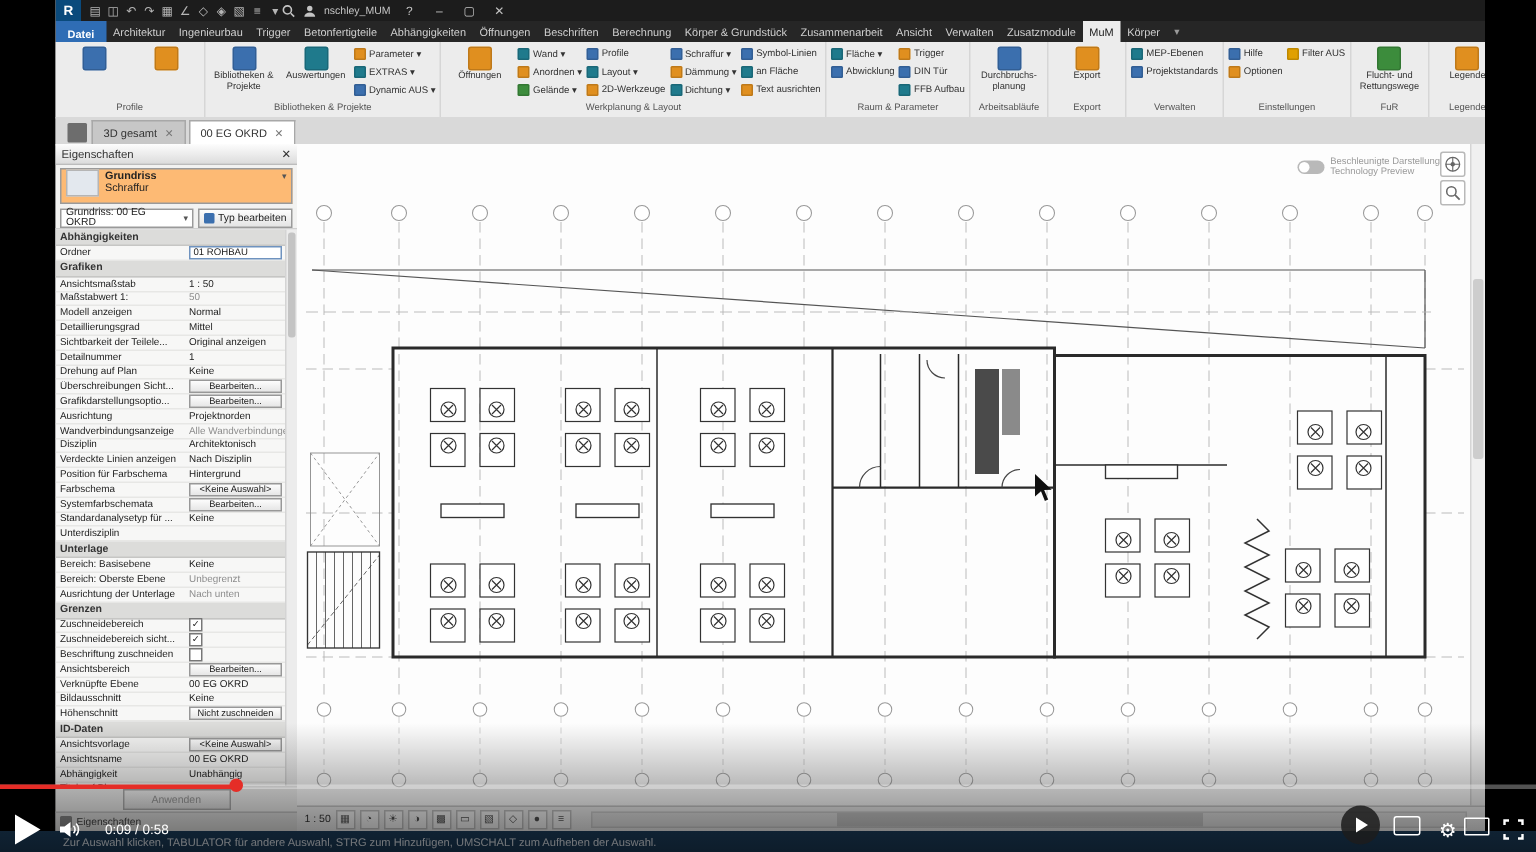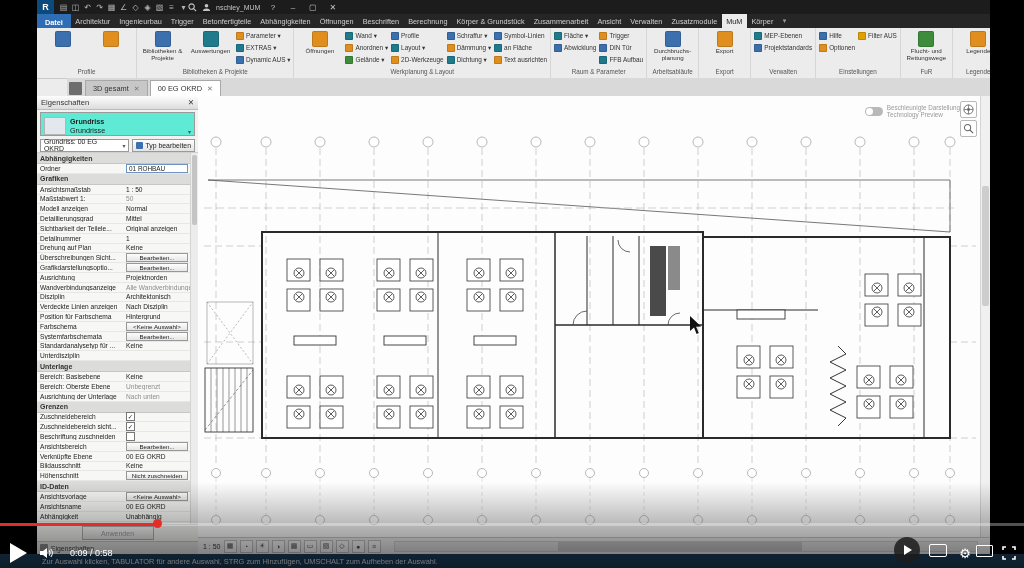--- a/index.html
+++ b/index.html
@@ -32,34 +32,34 @@
   .panel-label{height:10px;font-size:6.3px;color:#555;text-align:center;padding:0 3px;white-space:nowrap;}
   .rbtn-large{width:45px;display:flex;flex-direction:column;align-items:center;gap:1px;
               font-size:6.2px;color:#333;text-align:center;}
   .rbtn-large .bigicon{width:16px;height:16px;border-radius:2px;margin-top:1px;box-shadow:inset 0 0 0 1px rgba(0,0,0,.15);}
   .rbtn-large .lbl{line-height:1.08;white-space:normal;}
   .rstack{display:flex;flex-direction:column;gap:1px;}
   .rbtn-small{display:flex;align-items:center;gap:2px;font-size:6.4px;color:#333;height:11px;white-space:nowrap;}
   .rbtn-small .smicon{width:8px;height:8px;border-radius:1px;box-shadow:inset 0 0 0 1px rgba(0,0,0,.15);}
   
   .viewtabs{position:absolute;left:0;top:78px;right:0;height:18px;background:#d9d9d9;display:flex;
-            align-items:flex-end;padding-left:2px;border-bottom:1px solid #b5b5b5;margin-left:30px;}
+            align-items:flex-end;padding-left:8px;border-bottom:1px solid #b5b5b5;}
   .vticon{width:13px;height:13px;background:#6d6d6d;margin:0 3px 1px 0;border-radius:1px;}
   .vtab{height:15px;display:flex;align-items:center;gap:5px;padding:0 7px;font-size:7.4px;
         background:#c7c7c7;border:1px solid #a8a8a8;border-bottom:none;color:#333;margin-right:2px;}
   .vtab.active{background:#fff;}
   .vtab .x{color:#777;font-size:7px;}
   
   .props{position:absolute;left:0;top:96px;width:161px;bottom:0;background:#f2f2f1;
          border-right:1px solid #9e9e9e;display:flex;flex-direction:column;color:#222;}
   .props-header{height:13px;background:linear-gradient(#fdfdfd,#dcdcdc);border-bottom:1px solid #bcbcbc;
                 display:flex;align-items:center;font-size:7.6px;padding:0 4px;color:#333;}
   .props-header .sp{flex:1;}
-  .type-selector{height:22px;margin:2px 3px;background:#5eead4;border:1px solid #9a9a9a;
-                 display:flex;align-items:flex-end;gap:4px;padding:0 3px;}
+  .type-selector{height:22px;margin:2px 3px;background:#fdba74;border:1px solid #9a9a9a;
+                 display:flex;align-items:flex-start;gap:4px;padding:0 3px;}
   .ts-thumb{width:20px;height:16px;background:#e3e8ee;border:1px solid #b5b5b5;}
   .ts-lines{flex:1;line-height:1.15;}
   .ts-fam{font-size:7.2px;font-weight:bold;}
   .ts-typ{font-size:7.2px;}
   .ts-arrow{font-size:6px;color:#555;}
   .instance-row{height:14px;display:flex;align-items:center;gap:3px;padding:0 3px;}
   .inst-combo{flex:1;height:11px;background:#fff;border:1px solid #9a9a9a;font-size:6.9px;
               display:flex;align-items:center;padding:0 3px;gap:3px;}
   .inst-combo .sp{flex:1;}
   .typbtn{height:11px;border:1px solid #9a9a9a;background:linear-gradient(#fdfdfd,#e4e4e4);
@@ -414,21 +414,21 @@
     <div class="props">
       <div class="props-header">
         <span>Eigenschaften</span>
         <span class="sp"></span>
         <span>✕</span>
       </div>
       <div class="type-selector">
         <div class="ts-thumb"></div>
         <div class="ts-lines">
           <div class="ts-fam">Grundriss</div>
-          <div class="ts-typ">Grundrisse</div>
+          <div class="ts-typ">Schraffur</div>
         </div>
         <span class="ts-arrow">▾</span>
       </div>
       <div class="instance-row">
         <div class="inst-combo">
           <span>Grundriss: 00 EG OKRD</span>
           <span class="sp"></span>
           <span class="ts-arrow">▾</span>
         </div>
         <div class="typbtn">

